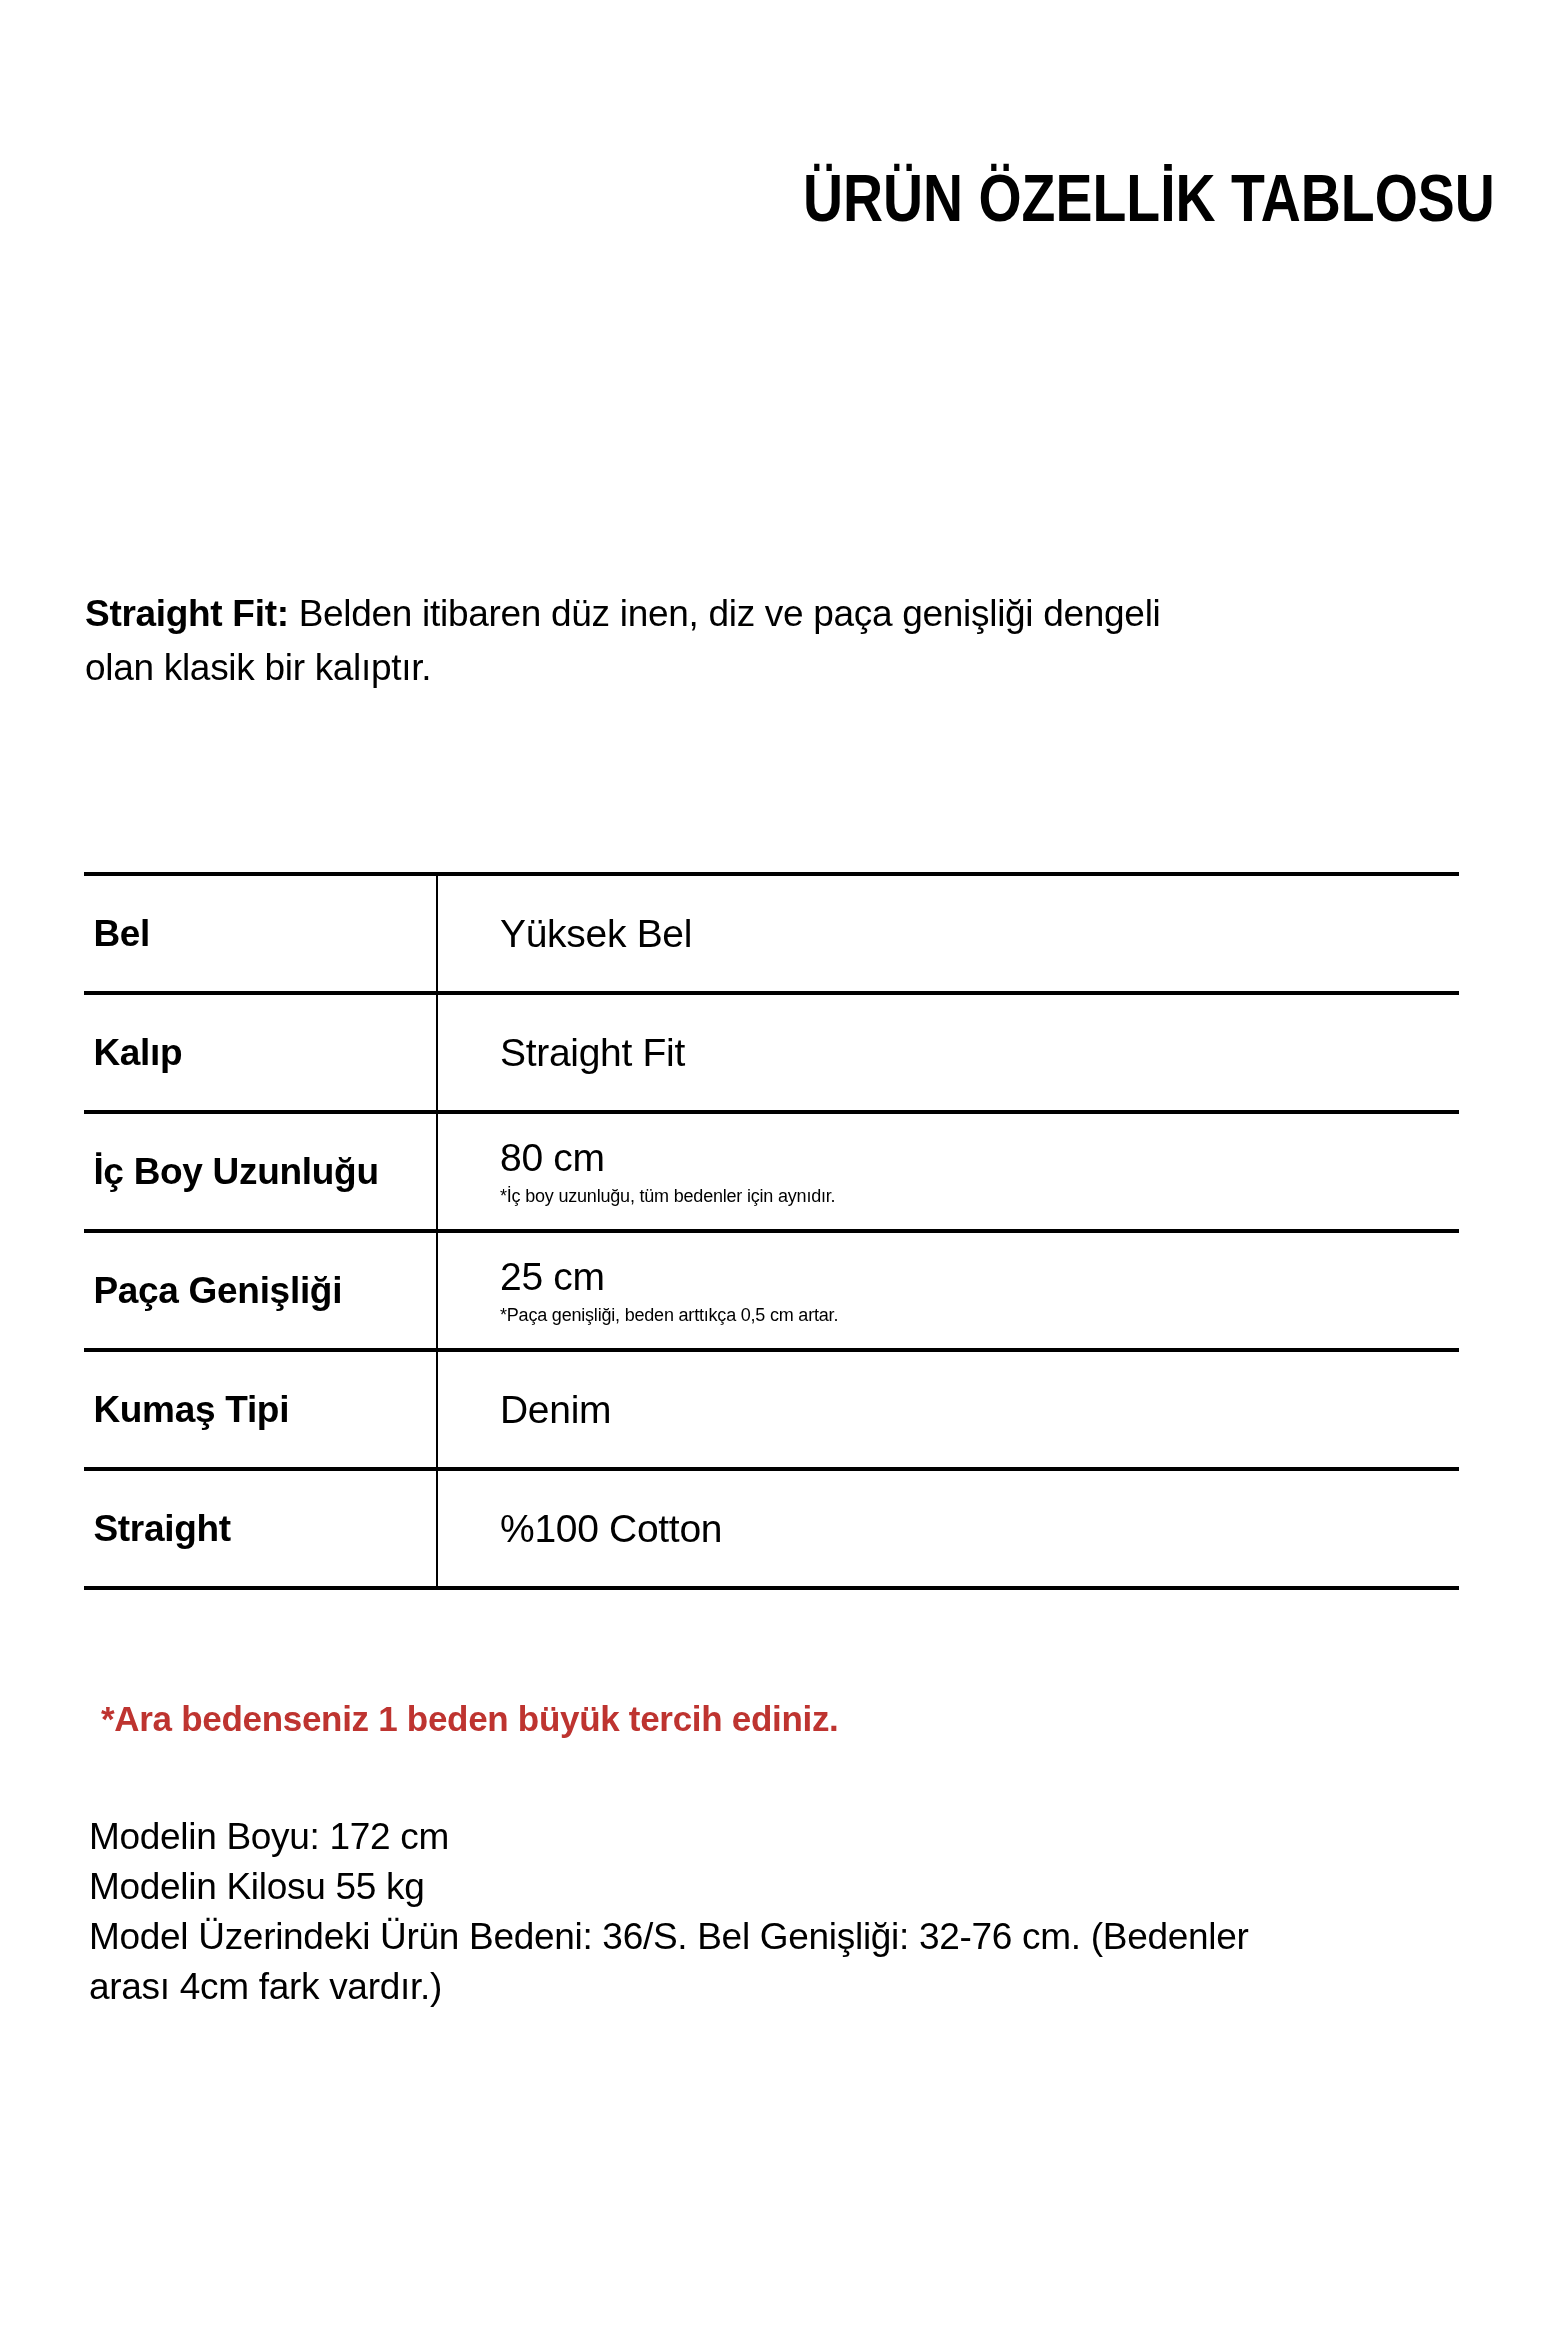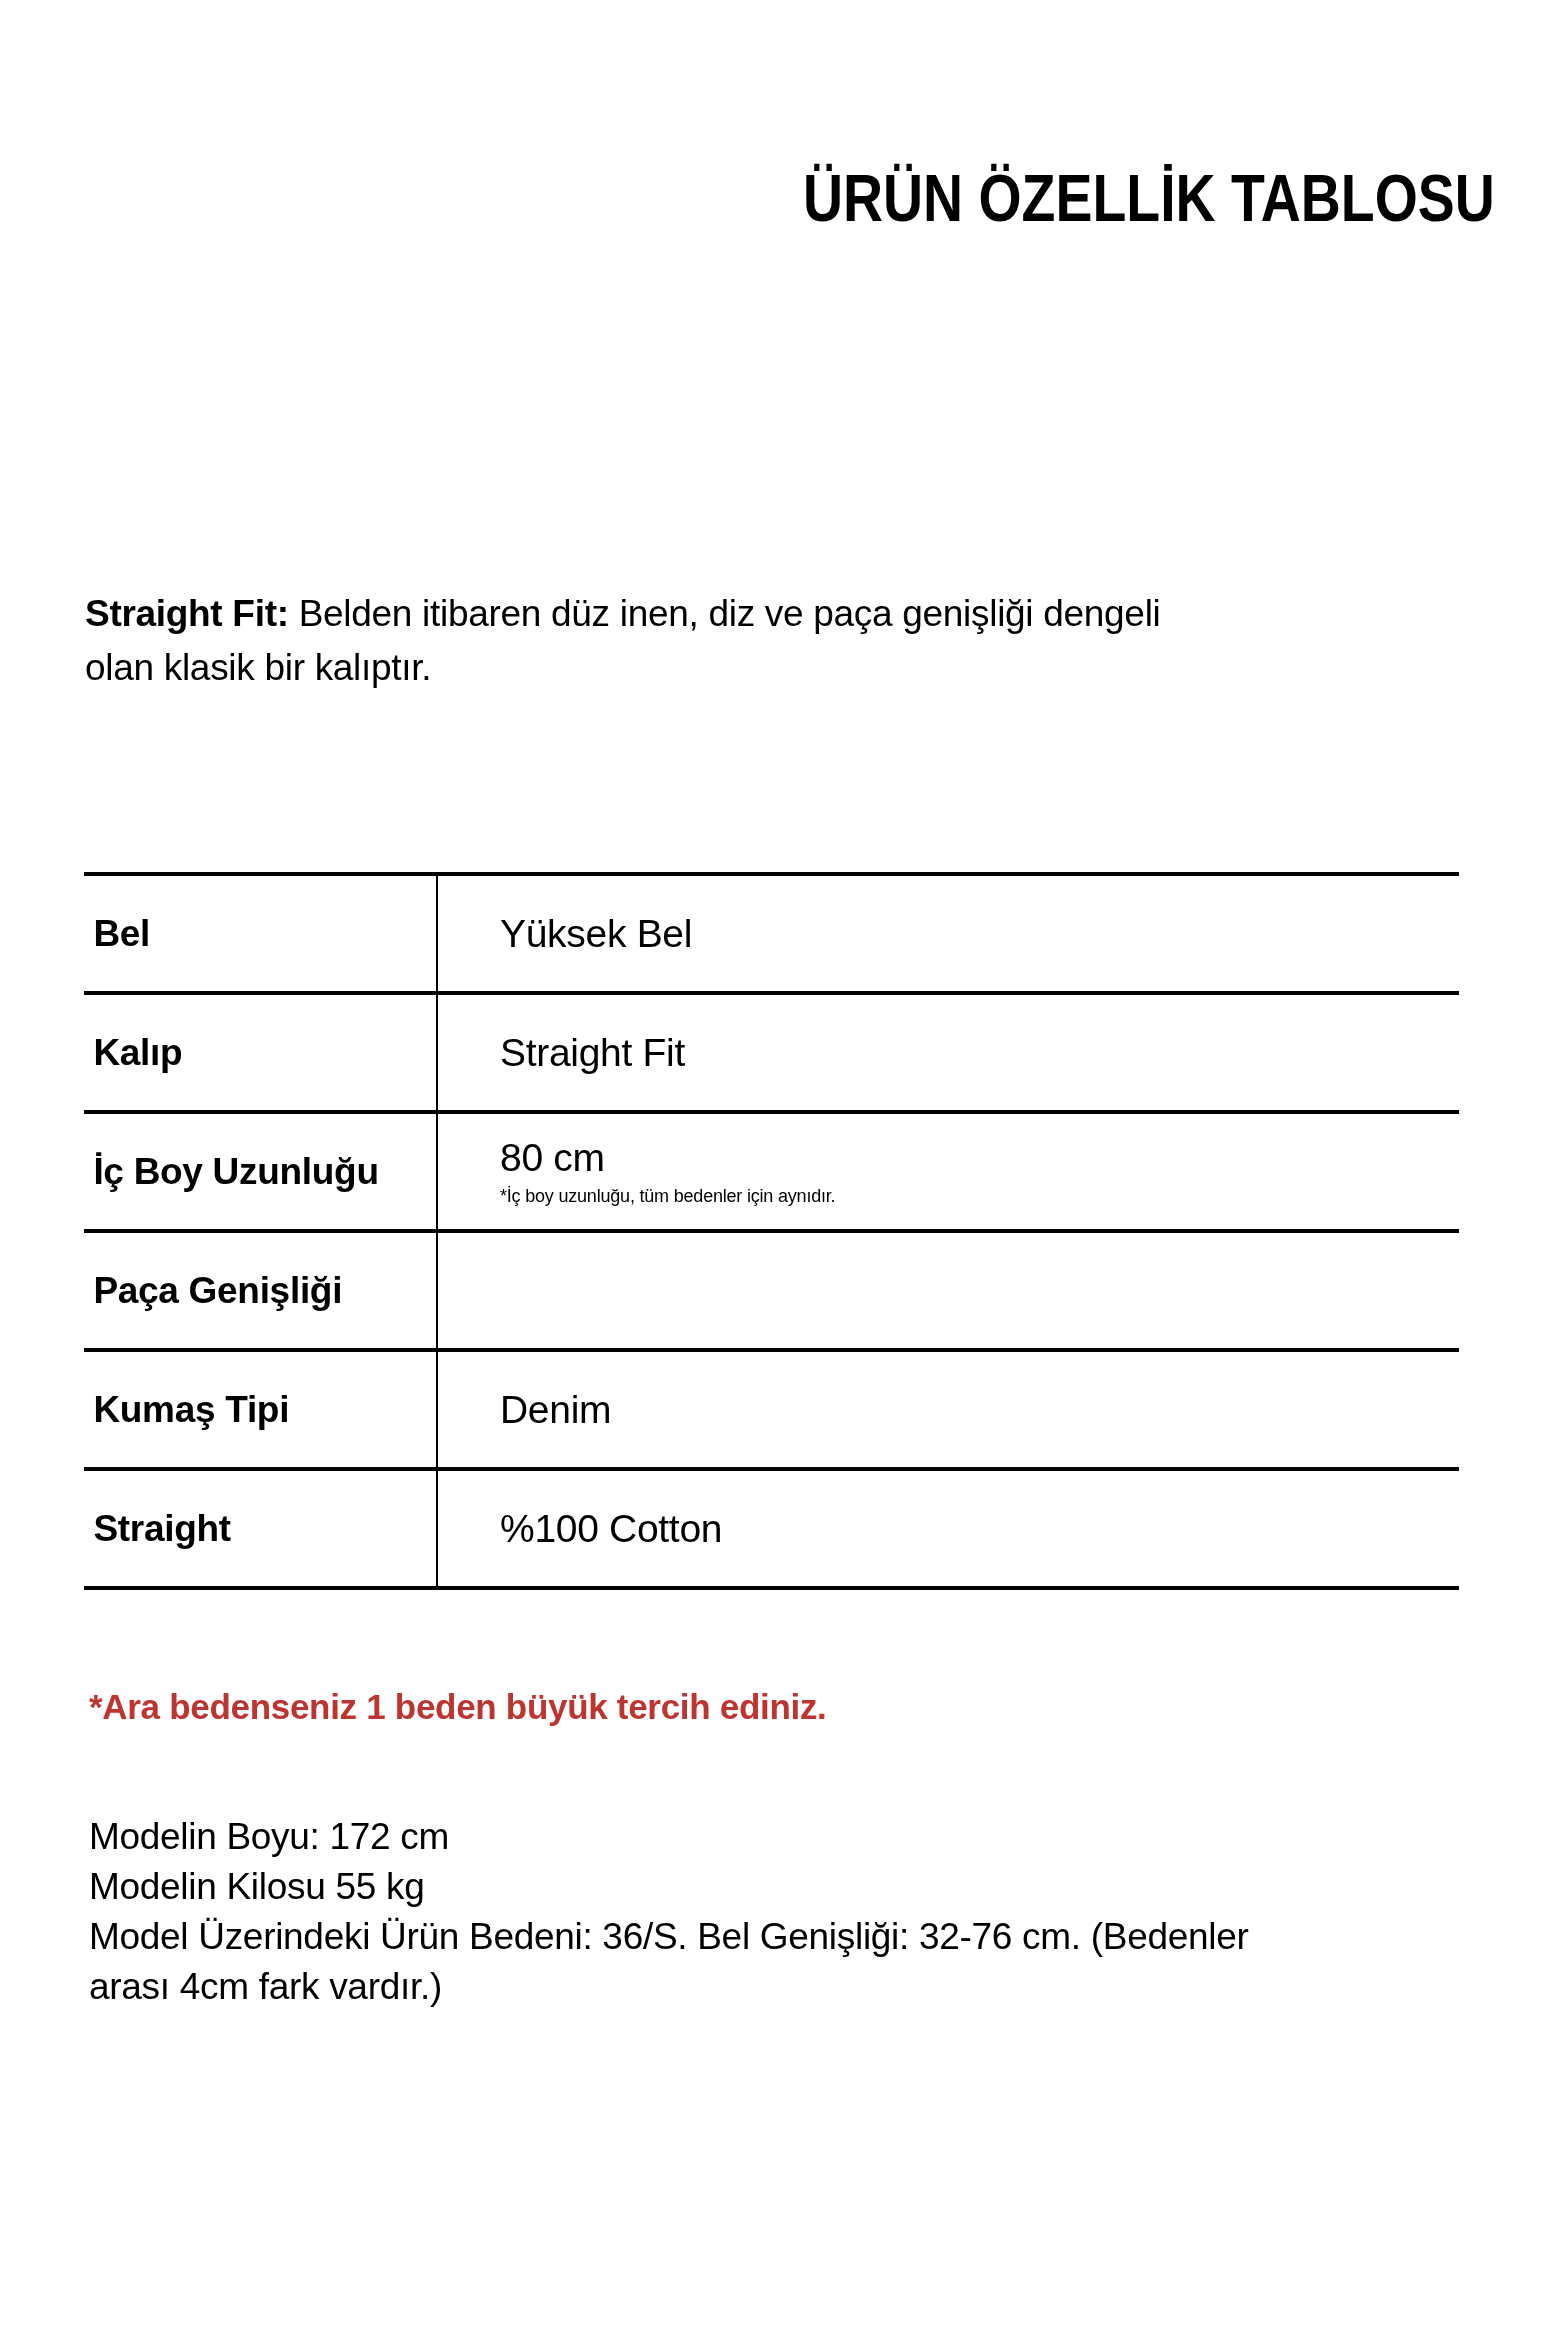--- a/index.html
+++ b/index.html
@@ -56,21 +56,21 @@
     display:flex; flex-direction:column; justify-content:center;
     padding-left:62px; box-sizing:border-box;
   }
   .value-main { font-size:39px; letter-spacing:-0.3px; }
   .value-note { font-size:18px; margin-top:5.9px; letter-spacing:-0.2px; }
   .value-note:empty { display:none; }
 
   
   .size-warning {
     position:absolute; left:85px; top:1683px;
-    margin:4px;
+    margin:16px;
     font-size:35px; font-weight:700; letter-spacing:-0.3px;
     color:#BE3430;
     white-space:nowrap;
   }
 
   
   .model-info {
     position:absolute; left:89px; top:1812px;
     font-size:37px; line-height:50px; letter-spacing:-0.3px;
   }
@@ -108,20 +108,24 @@
     <div class="spec-row">
       <div class="cell-label">İç Boy Uzunluğu</div>
       <div class="cell-value">
         <div class="value-main">80 cm</div>
         <div class="value-note">*İç boy uzunluğu, tüm bedenler için aynıdır.</div>
       </div>
     </div>
 
     <div class="spec-row">
       <div class="cell-label">Paça Genişliği</div>
+      <div class="cell-value">
+        <div class="value-main">25 cm</div>
+        <div class="value-note">*Paça genişliği, beden arttıkça 0,5 cm artar.</div>
+      </div>
     </div>
 
     <div class="spec-row">
       <div class="cell-label">Kumaş Tipi</div>
       <div class="cell-value">
         <div class="value-main">Denim</div>
 
       </div>
     </div>
 

